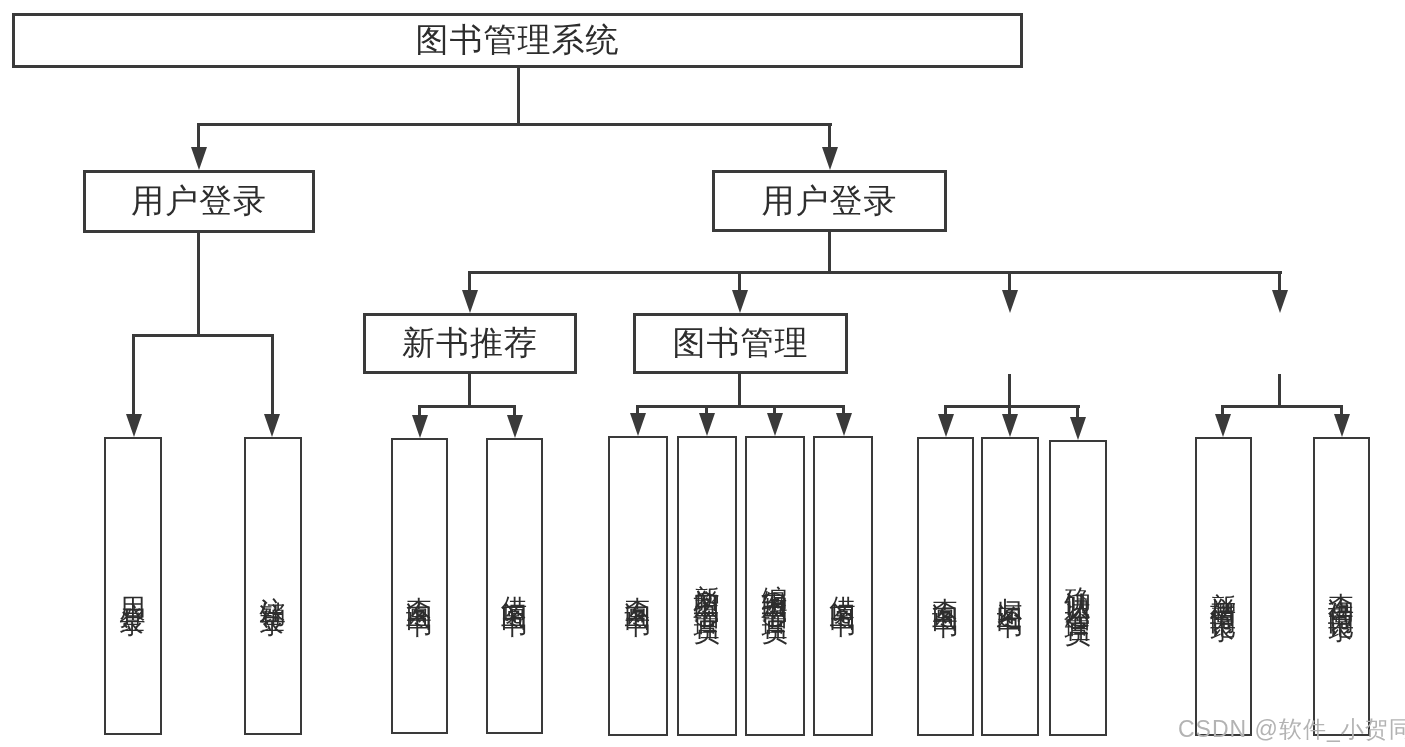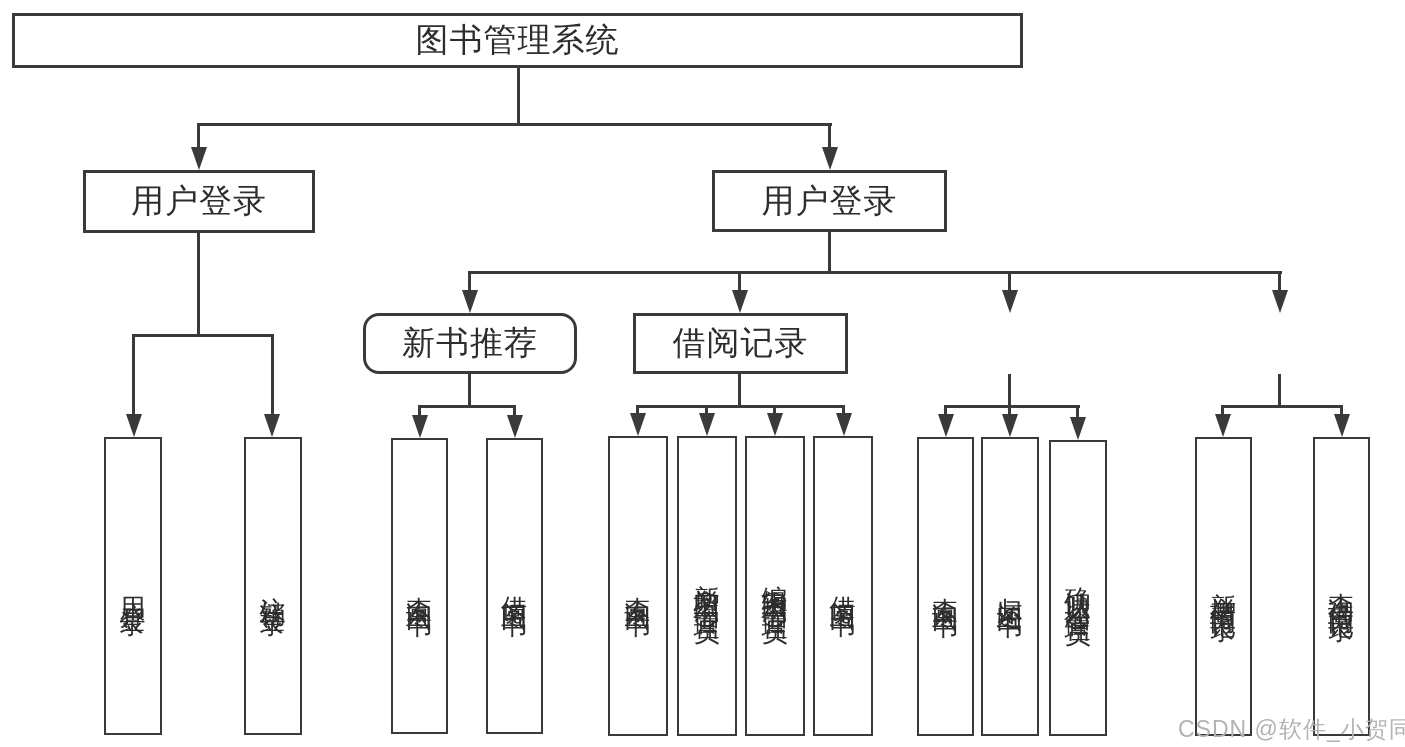--- a/index.html
+++ b/index.html
@@ -64,22 +64,22 @@
   <div class="hline" style="left:468px;top:271px;width:814px;"></div>
   <div class="vline" style="left:468px;top:271px;height:22px;"></div>
   <div class="arrowhead" style="left:462px;top:290px;"></div>
   <div class="vline" style="left:738px;top:271px;height:22px;"></div>
   <div class="arrowhead" style="left:732px;top:290px;"></div>
   <div class="vline" style="left:1008px;top:271px;height:22px;"></div>
   <div class="arrowhead" style="left:1002px;top:290px;"></div>
   <div class="vline" style="left:1278px;top:271px;height:22px;"></div>
   <div class="arrowhead" style="left:1272px;top:290px;"></div>
 
-  <div class="box" style="left:363px;top:313px;width:214px;height:61px;border-radius:16px;">新书推荐</div>
-  <div class="box" style="left:633px;top:313px;width:215px;height:61px;">借阅记录</div>
+  <div class="box" style="left:363px;top:313px;width:214px;height:61px;">新书推荐</div>
+  <div class="box" style="left:633px;top:313px;width:215px;height:61px;">图书管理</div>
 
   <div class="vline" style="left:468px;top:374px;height:33px;"></div>
   <div class="hline" style="left:418px;top:405px;width:98px;"></div>
   <div class="vline" style="left:418px;top:405px;height:14px;"></div>
   <div class="arrowhead" style="left:412px;top:415px;"></div>
   <div class="vline" style="left:513px;top:405px;height:14px;"></div>
   <div class="arrowhead" style="left:507px;top:415px;"></div>
 
   <div class="vline" style="left:738px;top:374px;height:33px;"></div>
   <div class="hline" style="left:636px;top:405px;width:209px;"></div>

